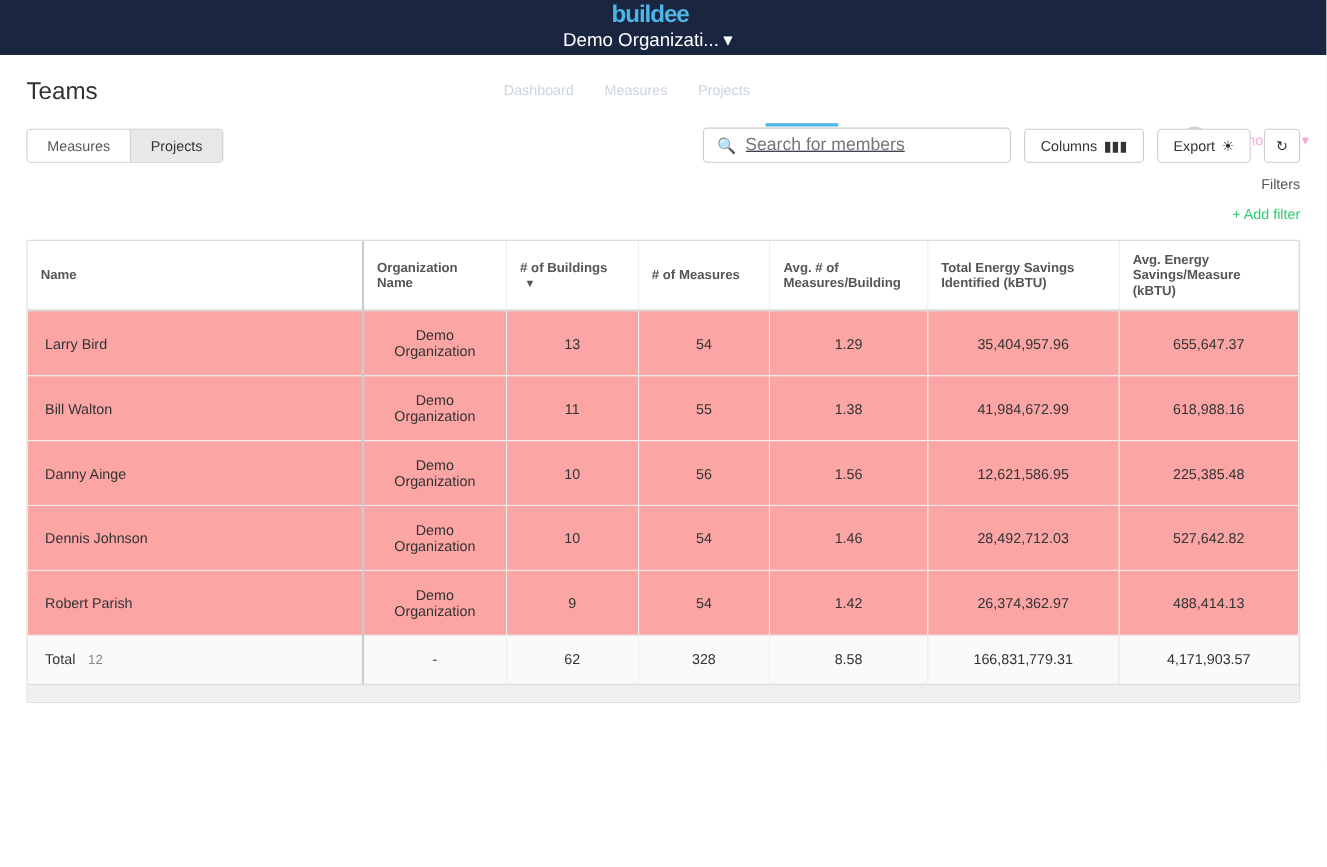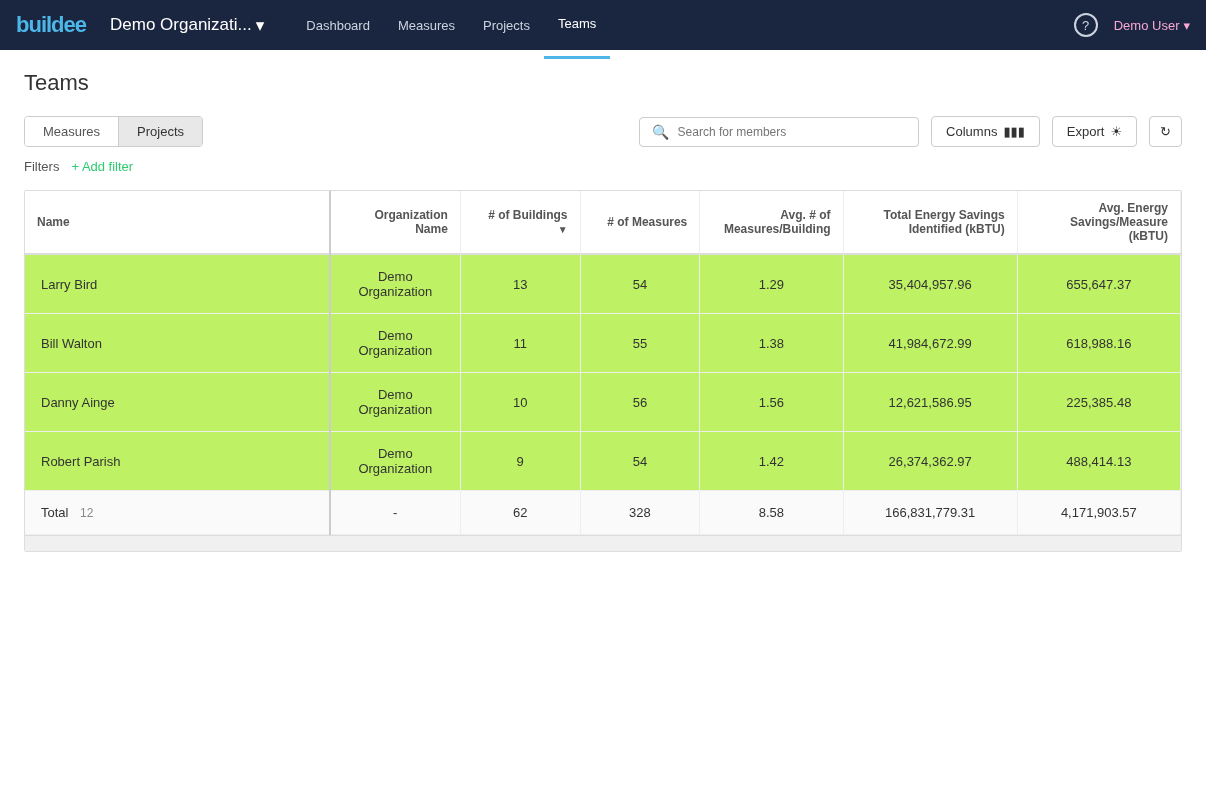--- a/index.html
+++ b/index.html
@@ -7,20 +7,21 @@
 
     
     .navbar {
       background: #1a2540;
       color: #fff;
       height: 50px;
       display: flex;
       align-items: center;
       padding: 0 16px;
       gap: 0;
+      flex-direction: column;
     }
     .navbar-brand {
       font-size: 22px;
       font-weight: bold;
       color: #4db6e8;
       margin-right: 24px;
       letter-spacing: -1px;
     }
     .navbar-org {
       color: #fff;
@@ -130,24 +131,25 @@
       border-radius: 4px;
       padding: 6px 12px;
       gap: 8px;
       width: 280px;
       background: #fff;
     }
     .search-icon { color: #888; font-size: 14px; }
     .search-input {
       border: none;
       outline: none;
-      font-size: 12px;
+      font-size: 16px;
       color: #0f172a;
       width: 100%;
       background: transparent;
+      text-decoration: underline;
     }
     .btn-columns, .btn-export, .btn-refresh {
       display: flex;
       align-items: center;
       gap: 6px;
       padding: 7px 14px;
       border: 1px solid #ccc;
       border-radius: 4px;
       background: #fff;
       font-size: 13px;
@@ -159,20 +161,21 @@
     }
 
     
     .filters-row {
       display: flex;
       align-items: flex-end;
       gap: 12px;
       margin-bottom: 16px;
       font-size: 13px;
       color: #555;
+      flex-direction: column;
     }
     .add-filter {
       color: #2ecc71;
       cursor: pointer;
       font-weight: 500;
     }
 
     
     .table-wrapper {
       border: 1px solid #ddd;
@@ -190,28 +193,28 @@
     }
     thead tr {
       background: #fff;
       border-bottom: 2px solid #ddd;
     }
     th {
       padding: 10px 12px;
       font-size: 12px;
       font-weight: 600;
       color: #555;
-      text-align: right;
+      text-align: left;
       vertical-align: middle;
       border-right: 1px solid #eee;
     }
     th:first-child { text-align: left; }
     tbody tr {
       border-bottom: 1px solid #eee;
-      background: #bef264;
+      background: #fca5a5;
     }
     td {
       padding: 14px 12px;
       font-size: 13px;
       color: #333;
       text-align: center;
       vertical-align: middle;
       border-right: 1px solid #eee;
     }
     td:first-child { text-align: left; padding-left: 16px; }
@@ -357,20 +360,29 @@
             <tr>
       <td class="col-name col-name-divider">Danny Ainge</td>
       <td class="col-org">Demo Organization</td>
       <td class="col-buildings">10</td>
       <td class="col-measures">56</td>
       <td class="col-avg-mb">1.56</td>
       <td class="col-energy">12,621,586.95</td>
       <td class="col-avg-energy">225,385.48</td>
     </tr>
             <tr>
+      <td class="col-name col-name-divider">Dennis Johnson</td>
+      <td class="col-org">Demo Organization</td>
+      <td class="col-buildings">10</td>
+      <td class="col-measures">54</td>
+      <td class="col-avg-mb">1.46</td>
+      <td class="col-energy">28,492,712.03</td>
+      <td class="col-avg-energy">527,642.82</td>
+    </tr>
+            <tr>
       <td class="col-name col-name-divider">Robert Parish</td>
       <td class="col-org">Demo Organization</td>
       <td class="col-buildings">9</td>
       <td class="col-measures">54</td>
       <td class="col-avg-mb">1.42</td>
       <td class="col-energy">26,374,362.97</td>
       <td class="col-avg-energy">488,414.13</td>
     </tr>
             <tr class="total-row">
     <td class="col-name col-name-divider">

